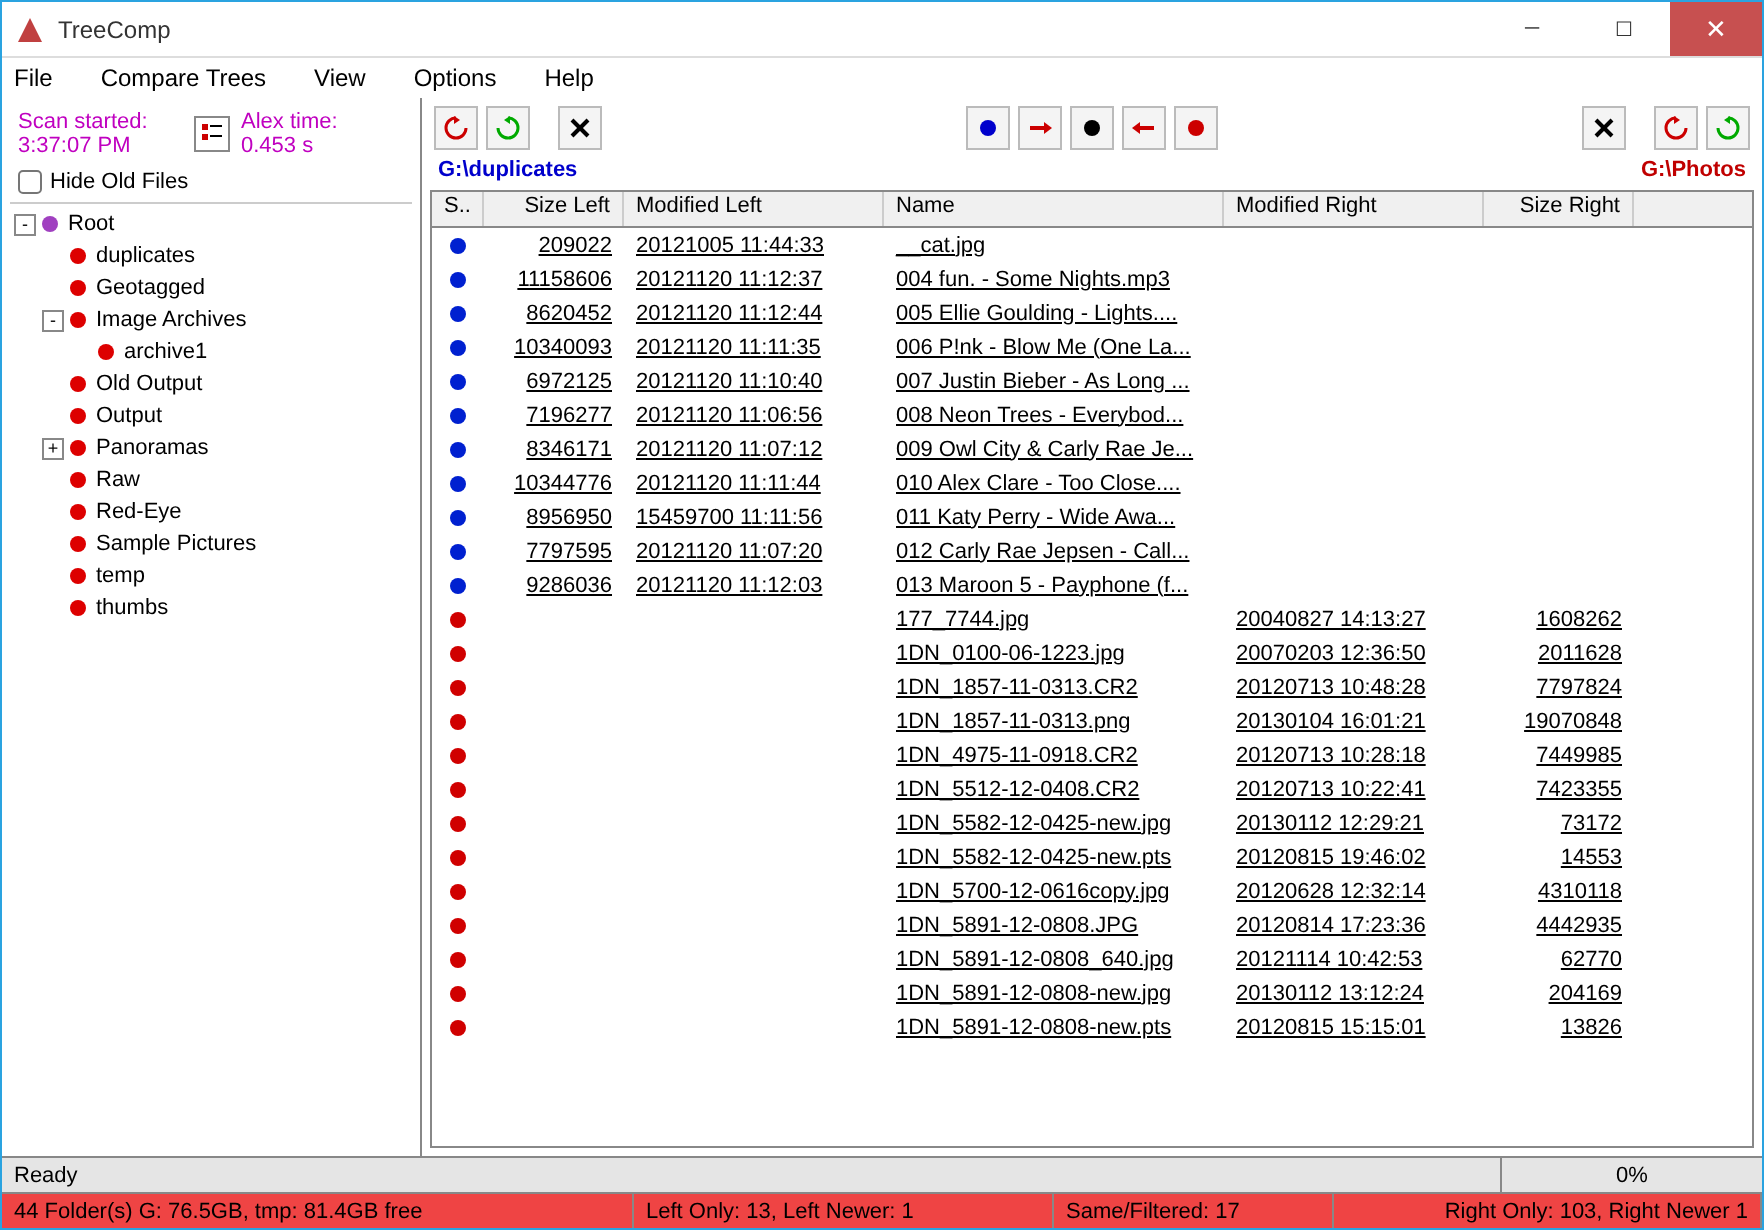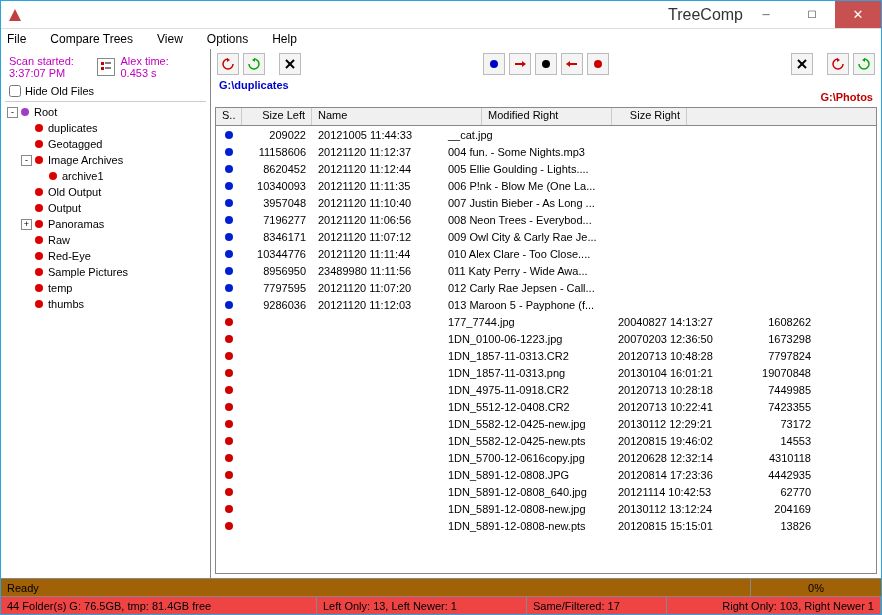--- a/index.html
+++ b/index.html
@@ -1,19 +1,19 @@
 <!DOCTYPE html>
 <html><head>
 <meta charset="utf-8">
 <style>
 * { box-sizing: border-box; margin: 0; padding: 0; font-family: "Segoe UI", Tahoma, sans-serif; font-size: 11px; }
 body { background: #fff; width: 882px; height: 615px; overflow: hidden; border: 1px solid #2aa3e0; display: flex; flex-direction: column; }
 .titlebar { background: #fff; height: 28px; display: flex; align-items: center; border-bottom: 1px solid #ddd; }
 .titlebar .icon { width: 16px; height: 16px; margin: 0 6px; }
-.titlebar .title { flex: 1; text-align: right; font-size: 16px; color: #333; }
+.titlebar .title { flex: 1; text-align: left; font-size: 12px; color: #333; }
 .winbtns { display: flex; height: 100%; }
 .winbtn { width: 46px; height: 100%; display: flex; align-items: center; justify-content: center; color: #333; font-size: 10px; }
 .winbtn.close { background: #c75050; color: #fff; font-size: 13px; }
 .menubar { background: #fff; height: 20px; display: flex; align-items: center; padding: 0 6px; gap: 24px; }
 .menubar span { font-size: 12px; color: #000; }
 .content { flex: 1; display: flex; min-height: 0; }
 .leftpanel { width: 210px; border-right: 1px solid #888; display: flex; flex-direction: column; padding: 4px; }
 .scanrow { display: flex; align-items: center; justify-content: center; padding: 4px 0; }
 .scanbtn { padding: 2px 18px; border: 1px solid #888; background: #f0f0f0; text-decoration: underline; }
 .scanstats { display: flex; align-items: center; gap: 6px; padding: 2px 4px; font-size: 10px; color: #c000c0; }
@@ -26,44 +26,44 @@
 .tree-node { display:flex; align-items:center; height:16px; white-space:nowrap; }
 .tree-toggle { width:11px; height:11px; border:1px solid #888; font-size:9px; line-height:9px; text-align:center; margin-right:3px; flex-shrink:0; }
 .tree-spacer { display:inline-block; width:14px; flex-shrink:0; }
 .dot { width:8px; height:8px; border-radius:50%; margin-right:5px; display:inline-block; flex-shrink:0; }
 .dot.red { background:#d00; }
 .dot.purple { background:#a040c0; }
 .rightpanel { flex:1; display:flex; flex-direction:column; min-width:0; }
 .toolbar { display:flex; align-items:center; padding: 4px 6px; gap:4px; }
 .tbtn { width:22px; height:22px; border:1px solid #bbb; background:#f4f4f4; display:inline-flex; align-items:center; justify-content:center; font-size:12px; }
 .tbspacer { flex:1; }
-.pathrow { display:flex; padding:0 8px 4px 8px; font-weight:bold; color:#0000cc; font-size:12px;flex-direction:column; }
+.pathrow { display:flex; padding:0 8px 4px 8px; font-weight:bold; color:#0000cc; font-size:12px; }
 .pathrow .right { flex:1; text-align:right; color:#c00000; }
 .tablewrap { flex:1; border:1px solid #888; margin:0 4px 4px 4px; display:flex; flex-direction:column; min-height:0; background:#fff; }
 .thead { display:flex; background:#f0f0f0; border-bottom:1px solid #888; height:18px; }
 .th { border-right:1px solid #ccc; padding:1px 6px; overflow:hidden; white-space:nowrap; }
 .th.s { width:26px; }
 .th.sl { width:70px; text-align:right; }
 .th.ml { width:130px; }
 .th.nm { width:170px; }
 .th.mr { width:130px; }
 .th.sr { width:75px; text-align:right; }
-.tbody { flex:1; overflow-y:scroll; }
+.tbody { flex:1; overflow-y:scroll;text-decoration:underline; }
 .tr { display:flex; height:17px; align-items:center; }
 .td { padding:0 6px; overflow:hidden; white-space:nowrap; text-overflow:ellipsis; }
 .td.s { width:26px; display:flex; justify-content:center; }
 .td.sl { width:70px; text-align:right; }
 .td.ml { width:130px; }
 .td.nm { width:170px; }
 .td.mr { width:130px; }
 .td.sr { width:75px; text-align:right; }
 .fdot { width:8px; height:8px; border-radius:50%; }
 .fdot.blue { background:#0020d0; }
 .fdot.red { background:#d00000; }
-.statusbar { display:flex; border-top:1px solid #888; height:18px; align-items:center; background:#a16207; }
+.statusbar { display:flex; border-top:1px solid #888; height:18px; align-items:center; background:#e5e5e5; }
 .statusbar .cell { border-right:1px solid #888; padding:0 6px; height:100%; display:flex; align-items:center; }
 .statusbar .cell:last-child { border-right:none; }
 .statusbar2 { display:flex; border-top:1px solid #888; height:18px; align-items:center; background:#ef4444; }
 .statusbar2 .cell { border-right:1px solid #888; padding:0 6px; height:100%; display:flex; align-items:center; }
 svg { display:block; }
 </style>
 </head>
 <body>
 
 <div class="titlebar">
@@ -265,20 +265,21 @@
         </div>
     </div>
     <div class="pathrow">
       <span>G:\duplicates</span>
       <span class="right">G:\Photos</span>
     </div>
     <div class="tablewrap">
       <div class="thead">
         <div class="th s">S..</div>
         <div class="th sl">Size Left</div>
+        <div class="th ml">Modified Left</div>
         <div class="th nm">Name</div>
         <div class="th mr">Modified Right</div>
         <div class="th sr">Size Right</div>
       </div>
       <div class="tbody" id="tbody">
           <div class="tr">
             <div class="td s">
               <span class="fdot blue"></span>
             </div>
             <div class="td sl">209022</div>
@@ -314,21 +315,21 @@
             <div class="td sl">10340093</div>
             <div class="td ml">20121120 11:11:35</div>
             <div class="td nm">006 P!nk - Blow Me (One La...</div>
             <div class="td mr"></div>
             <div class="td sr"></div>
           </div>
           <div class="tr">
             <div class="td s">
               <span class="fdot blue"></span>
             </div>
-            <div class="td sl">3957048</div>
+            <div class="td sl">6972125</div>
             <div class="td ml">20121120 11:10:40</div>
             <div class="td nm">007 Justin Bieber - As Long ...</div>
             <div class="td mr"></div>
             <div class="td sr"></div>
           </div>
           <div class="tr">
             <div class="td s">
               <span class="fdot blue"></span>
             </div>
             <div class="td sl">7196277</div>
@@ -355,21 +356,21 @@
             <div class="td ml">20121120 11:11:44</div>
             <div class="td nm">010 Alex Clare - Too Close....</div>
             <div class="td mr"></div>
             <div class="td sr"></div>
           </div>
           <div class="tr">
             <div class="td s">
               <span class="fdot blue"></span>
             </div>
             <div class="td sl">8956950</div>
-            <div class="td ml">23489980 11:11:56</div>
+            <div class="td ml">15459700 11:11:56</div>
             <div class="td nm">011 Katy Perry - Wide Awa...</div>
             <div class="td mr"></div>
             <div class="td sr"></div>
           </div>
           <div class="tr">
             <div class="td s">
               <span class="fdot blue"></span>
             </div>
             <div class="td sl">7797595</div>
             <div class="td ml">20121120 11:07:20</div>
@@ -398,21 +399,21 @@
             <div class="td sr">1608262</div>
           </div>
           <div class="tr">
             <div class="td s">
               <span class="fdot red"></span>
             </div>
             <div class="td sl"></div>
             <div class="td ml"></div>
             <div class="td nm">1DN_0100-06-1223.jpg</div>
             <div class="td mr">20070203 12:36:50</div>
-            <div class="td sr">1673298</div>
+            <div class="td sr">2011628</div>
           </div>
           <div class="tr">
             <div class="td s">
               <span class="fdot red"></span>
             </div>
             <div class="td sl"></div>
             <div class="td ml"></div>
             <div class="td nm">1DN_1857-11-0313.CR2</div>
             <div class="td mr">20120713 10:48:28</div>
             <div class="td sr">7797824</div>

